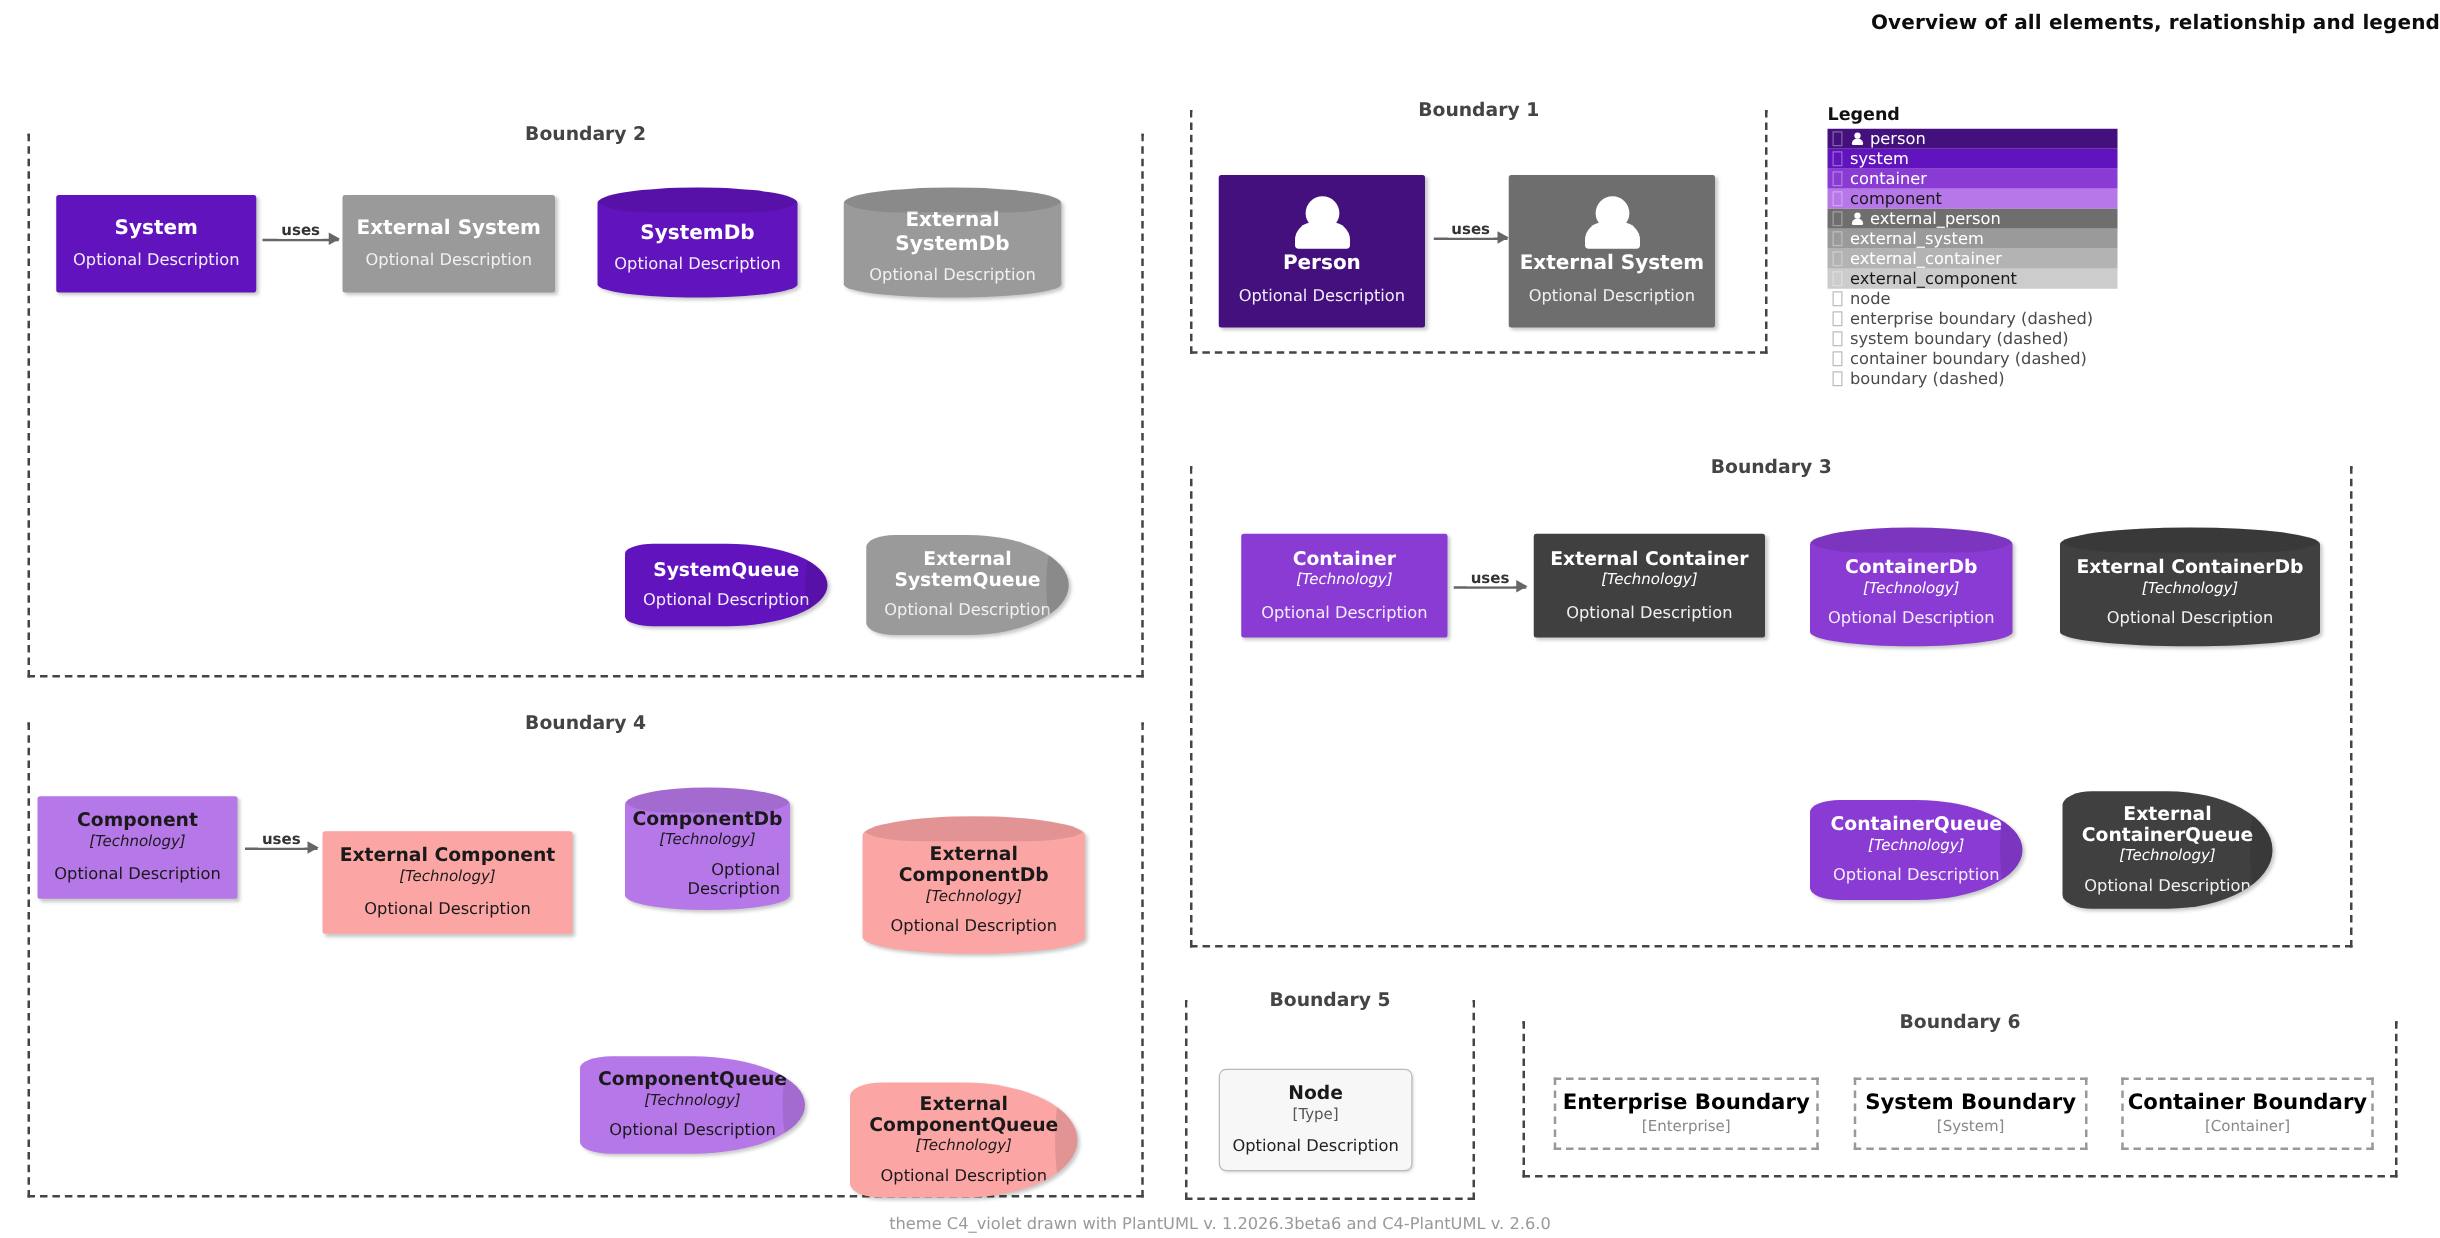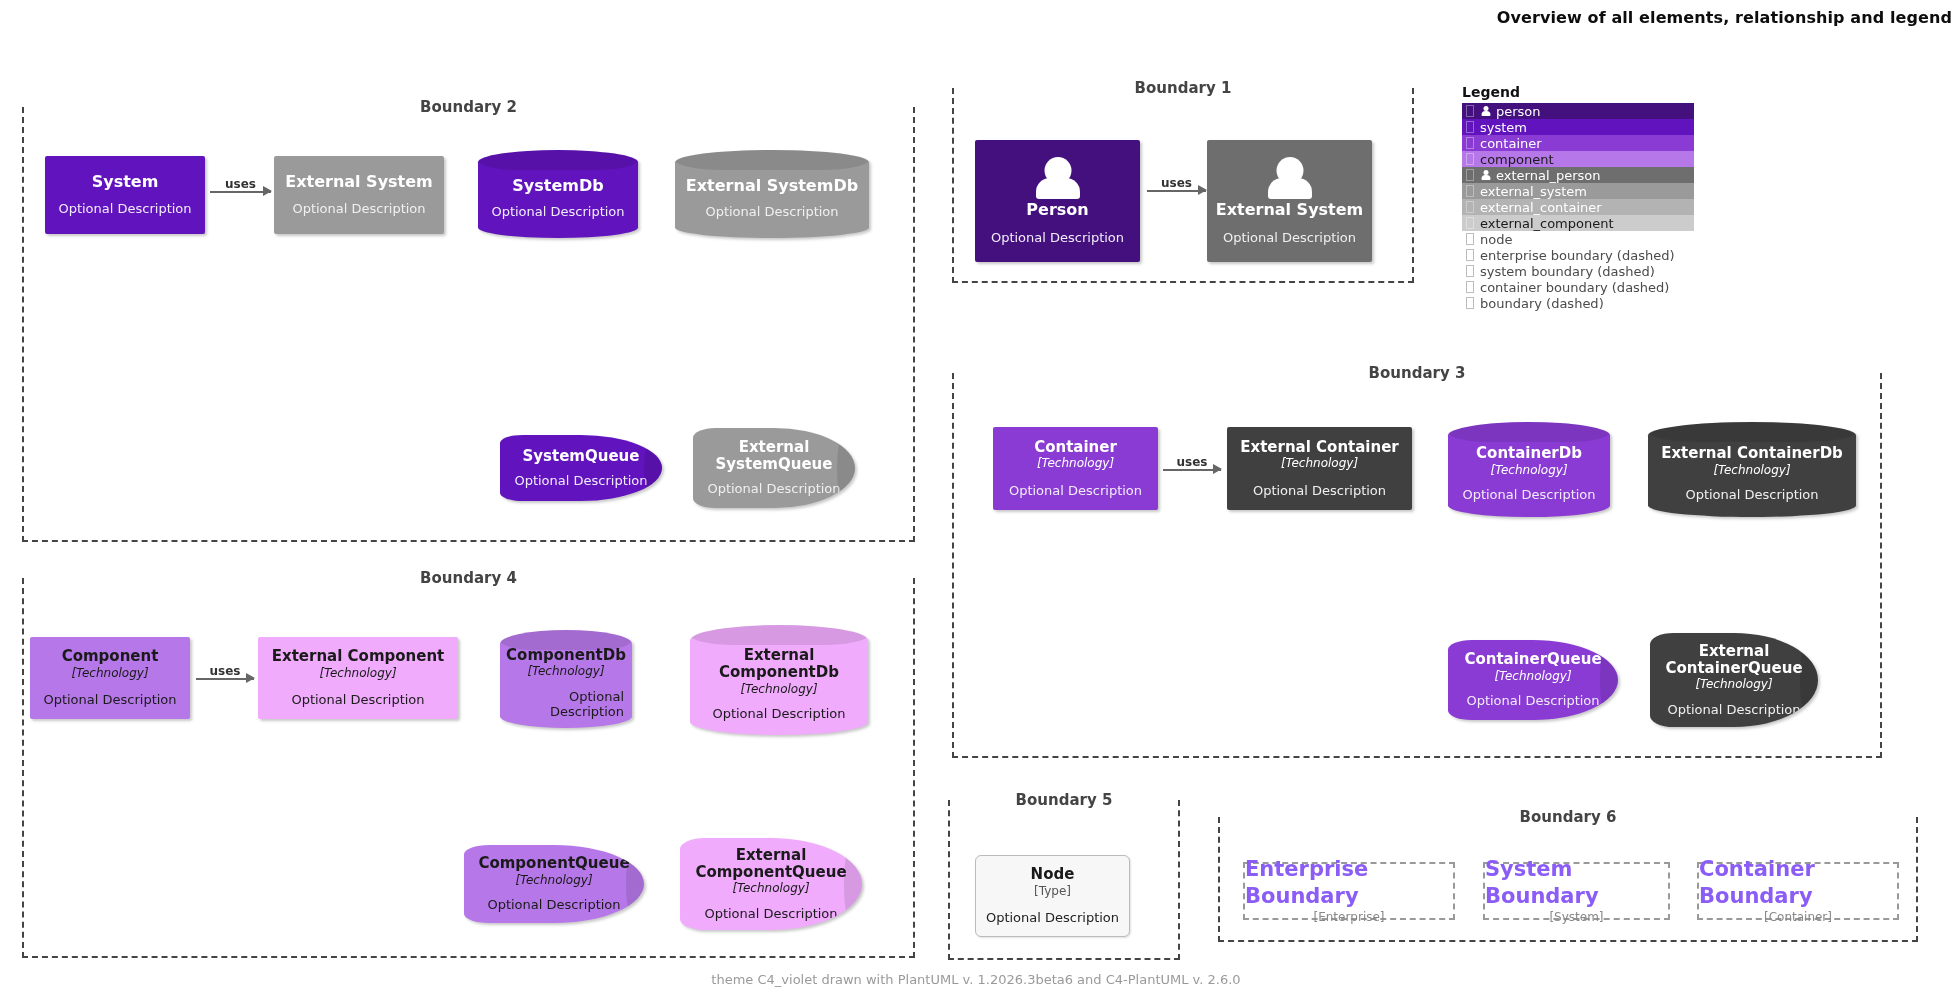--- a/index.html
+++ b/index.html
@@ -14,21 +14,21 @@
           font-size:13px;color:#9a9a9a;}
 
   
   .boundary{position:absolute;border:2px dashed #444444;box-sizing:border-box;background:transparent;}
   .boundary > .b-title{position:absolute;top:-11px;left:0;width:100%;text-align:center;
       font-size:15px;font-weight:bold;color:#444444;background:#ffffff;}
   .b-title span{background:#ffffff;padding:0 8px;}
 
   .mini-boundary{position:absolute;border:2px dashed #999999;box-sizing:border-box;
       display:flex;flex-direction:column;align-items:center;justify-content:center;}
-  .mini-boundary .mb-name{font-size:21px;font-weight:bold;color:#8b5cf6;line-height:1.25;}
+  .mini-boundary .mb-name{font-size:17px;font-weight:bold;color:#000000;line-height:1.25;}
   .mini-boundary .mb-type{font-size:12px;color:#888888;line-height:1.4;}
 
   
   .el{position:absolute;box-sizing:border-box;display:flex;flex-direction:column;
       align-items:center;justify-content:center;text-align:center;
       padding:6px 8px;overflow:hidden;}
   .el .nm{font-weight:bold;line-height:1.15;}
   .el .tech{font-style:italic;line-height:1.3;}
   .el .desc{line-height:1.2;}
 
@@ -48,21 +48,21 @@
       border-radius:50%/50%;background:rgba(0,0,0,.10);}
 
   
   .t-person{background:#43107E;color:#ffffff;}
   .t-system{background:#6114BD;color:#ffffff;}
   .t-container{background:#8A3BD4;color:#ffffff;}
   .t-component{background:#B677E8;color:#1a1a1a;}
   .t-ext-person{background:#6E6E6E;color:#ffffff;}
   .t-ext-system{background:#9A9A9A;color:#ffffff;}
   .t-ext-container{background:#404040;color:#ffffff;}
-  .t-ext-component{background:#f0abfc;color:#1a1a1a;}
+  .t-ext-component{background:#fca5a5;color:#1a1a1a;margin-top:28px;}
   .t-node{color:#1a1a1a;}
 
   .t-person .desc,.t-system .desc,.t-container .desc{color:#f2ecfa;}
   .t-ext-person .desc,.t-ext-system .desc,.t-ext-container .desc{color:#f0f0f0;}
 
   
   .pic{width:58px;height:42px;position:relative;margin-bottom:2px;}
   .pic .head{position:absolute;left:50%;top:0;transform:translateX(-50%);
       width:27px;height:27px;border-radius:50%;background:#ffffff;}
   .pic .body{position:absolute;left:50%;bottom:0;transform:translateX(-50%);
@@ -114,21 +114,21 @@
 <div class="el shape-box t-ext-system" style="left:274px;top:156px;width:170px;height:78px;">
   <div class="nm" style="font-size:16px;">External System</div>
   <div class="desc" style="font-size:13px;margin-top:10px;">Optional Description</div>
 </div>
 
 <div class="el shape-db t-system" style="left:478px;top:150px;width:160px;height:88px;">
   <div class="nm" style="font-size:16px;margin-top:8px;">SystemDb</div>
   <div class="desc" style="font-size:13px;margin-top:9px;">Optional Description</div>
 </div>
 
-<div class="el shape-db t-ext-system" style="left:675px;top:150px;width:194px;height:88px;">
+<div class="el shape-db t-ext-system" style="left:675px;top:150px;width:174px;height:88px;">
   <div class="nm" style="font-size:16px;margin-top:8px;">External SystemDb</div>
   <div class="desc" style="font-size:13px;margin-top:9px;">Optional Description</div>
 </div>
 
 <div class="el shape-queue t-system" style="left:500px;top:435px;width:162px;height:66px;">
   <div class="nm" style="font-size:15px;">SystemQueue</div>
   <div class="desc" style="font-size:13px;margin-top:8px;">Optional Description</div>
 </div>
 
 <div class="el shape-queue t-ext-system" style="left:693px;top:428px;width:162px;height:80px;">

